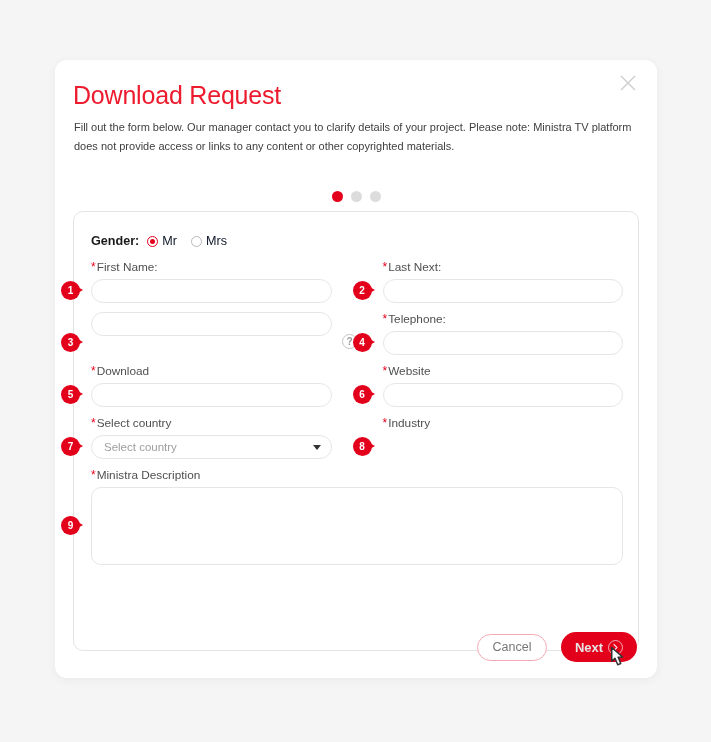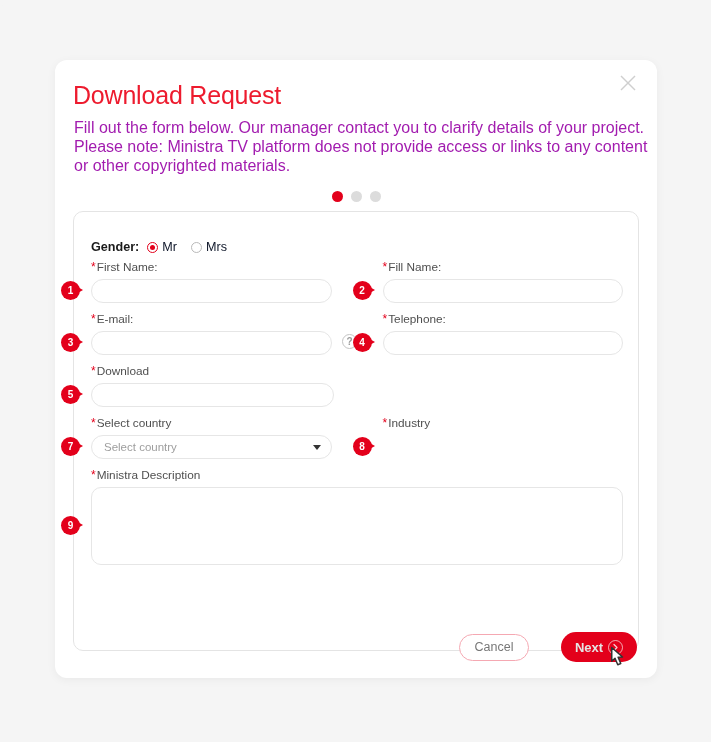--- a/index.html
+++ b/index.html
@@ -54,23 +54,23 @@
     color: #ed1b2e;
     font-weight: 400;
     letter-spacing: -0.2px;
     white-space: nowrap;
   }
   .subtitle {
     position: absolute;
     left: 19px;
     top: 58px;
     width: 575px;
-    font-size: 16px;
+    font-size: 11px;
     line-height: 19px;
-    color: #a21caf;
+    color: #404040;
   }
 
   
   .dots {
     position: absolute;
     left: 0; right: 0;
     top: 131px;
     display: flex;
     justify-content: center;
     gap: 8px;
@@ -86,21 +86,21 @@
     width: 566px;
     height: 440px;
     border: 1px solid #e4e4e4;
     border-radius: 10px;
     box-sizing: border-box;
   }
 
   .gender-row {
     position: absolute;
     left: 17px;
-    top: 28px;
+    top: 22px;
     display: flex;
     align-items: center;
     font-size: 12.6px;
     color: #1a1a1a;
   }
   .gender-label { font-weight: bold; margin-right: 8px; }
   .radio-opt { display:flex; align-items:center; margin-right: 14px; cursor: pointer; }
   .radio {
     width: 11px; height: 11px; border-radius: 50%;
     border: 1.3px solid #b9b9b9; box-sizing: border-box;
@@ -214,21 +214,21 @@
     font-weight: bold;
   }
 
   
   .buttons {
     position: absolute;
     right: 20px;
     bottom: 16px;
     display: flex;
     align-items: center;
-    gap: 32px;
+    gap: 14px;
   }
   .btn-cancel {
     width: 70px; height: 27px;
     border: 1.4px solid #f5a8b2;
     border-radius: 15px;
     background: #fff;
     color: #777;
     font-size: 12.5px;
     cursor: pointer;
     font-family: "Liberation Sans", sans-serif;
@@ -302,44 +302,48 @@
 
       <div class="fields">
 
         <div class="row">
           <div class="col">
             <div class="flabel"><span class="req">*</span><span>First Name:</span></div>
             <div class="badge at-input">1</div>
             <input class="input" type="text" placeholder="" style="">
           </div>
           <div class="col">
-            <div class="flabel"><span class="req">*</span><span>Fill Name:</span></div>
+            <div class="flabel"><span class="req">*</span><span>Last Next:</span></div>
             <div class="badge at-input">2</div>
             <input class="input" type="text" placeholder="" style="">
           </div>
         </div>
 
         <div class="row">
           <div class="col">
-            <div class="flabel"><span class="req">*</span><span>E-mail:</span></div>
             <div class="badge at-input">3</div>
             <input class="input" type="text" placeholder="" style="">
             <div class="help-icon">?</div>
           </div>
           <div class="col">
             <div class="flabel"><span class="req">*</span><span>Telephone:</span></div>
             <div class="badge at-input">4</div>
             <input class="input" type="text" placeholder="" style="">
           </div>
         </div>
 
         <div class="row">
           <div class="col">
             <div class="flabel"><span class="req">*</span><span>Download</span></div>
             <div class="badge at-input">5</div>
+            <input class="input" type="text" placeholder="" style="">
+          </div>
+          <div class="col">
+            <div class="flabel"><span class="req">*</span><span>Website</span></div>
+            <div class="badge at-input">6</div>
             <input class="input" type="text" placeholder="" style="">
           </div>
         </div>
 
         <div class="row">
           <div class="col">
             <div class="flabel"><span class="req">*</span><span>Select country</span></div>
             <div class="badge at-input">7</div>
             <div class="select-wrap">
               <input class="input" type="text" readonly="" placeholder="Select country" style="">

